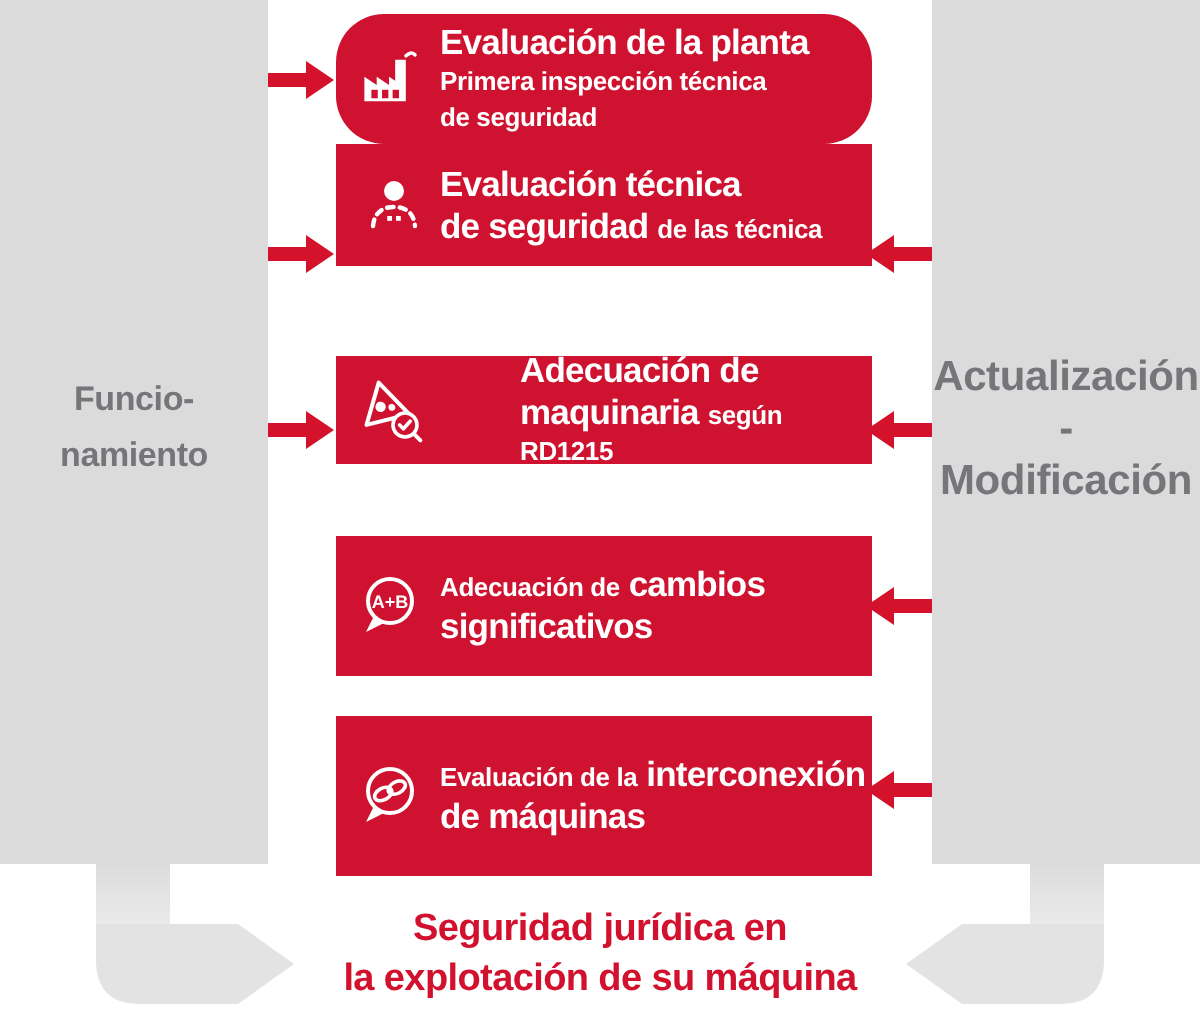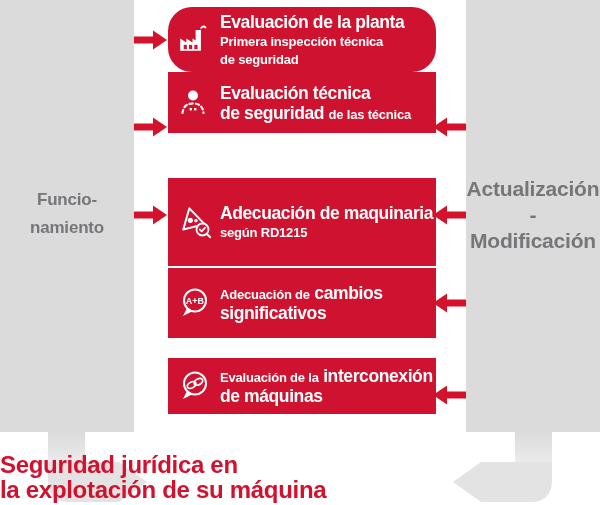--- a/index.html
+++ b/index.html
@@ -16,44 +16,44 @@
   }
   #panel-left .panel-label{top:186px;font-size:17px;line-height:28px;letter-spacing:-0.2px;}
   #panel-right .panel-label{top:176px;font-size:21px;line-height:26px;letter-spacing:-0.2px;}
 
   .box{
     position:absolute;left:168px;width:268px;background:#CE122F;color:#fff;
     display:flex;align-items:center;
   }
   #box1{top:7px;height:65px;border-radius:24px;}
   #box2{top:72px;height:61px;}
-  #box3{top:178px;height:88px;}
+  #box3{top:178px;height:54px;gap:40px;}
   #box4{top:268px;height:70px;}
-  #box5{top:358px;height:56px;}
-  .box .icon{flex:0 0 36px;margin-left:9px;display:flex;align-items:center;justify-content:flex-start;}
+  #box5{top:358px;height:80px;}
+  .box .icon{flex:0 0 36px;margin-left:9px;display:flex;align-items:center;justify-content:flex-end;}
   .box .txt{margin-left:7px;}
   .title{font-size:17.5px;line-height:20px;font-weight:bold;letter-spacing:-0.4px;white-space:pre-line;}
   .small{font-size:13px;line-height:15.5px;font-weight:bold;letter-spacing:-0.2px;white-space:pre-line;}
 
   .arrow{position:absolute;width:34px;height:22px;}
   #arr-l1{left:134px;top:29px;}
   #arr-l2{left:134px;top:116px;}
   #arr-l3{left:134px;top:204px;}
   #arr-r2{left:432px;top:116px;}
   #arr-r3{left:432px;top:204px;}
   #arr-r4{left:432px;top:292px;}
   #arr-r5{left:432px;top:384px;}
 
   .ribbon{position:absolute;top:430px;width:120px;height:75px;}
   #ribbon-left{left:40px;}
   #ribbon-right{left:440px;}
 
   #footer{
-    position:absolute;left:0;top:452px;width:600px;
-    color:#D2112E;font-weight:bold;font-size:24px;line-height:25px;
+    position:absolute;left:0;top:452px;width:600px;text-align:center;
+    color:#D2112E;font-weight:bold;font-size:19px;line-height:25px;
     letter-spacing:-0.3px;white-space:pre-line;
   }
 </style>
 </head>
 <body>
 
 <div id="canvas">
 
   <div class="panel" id="panel-left">
     <div class="panel-label">Funcio-

